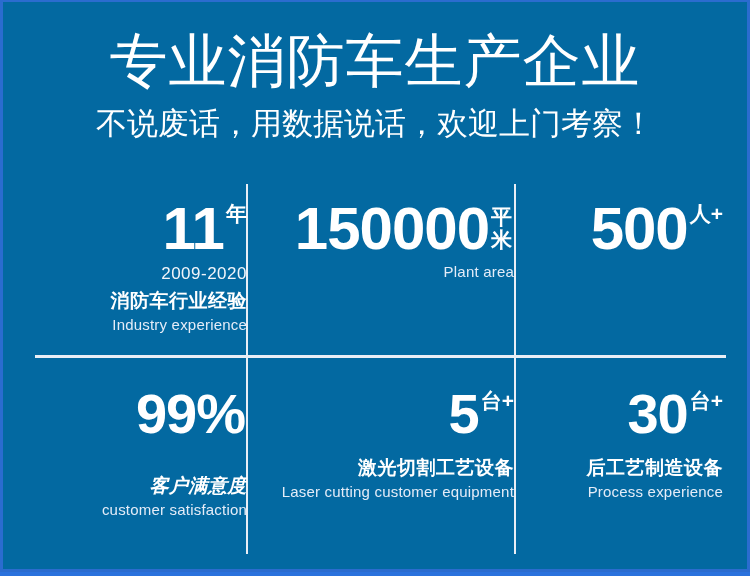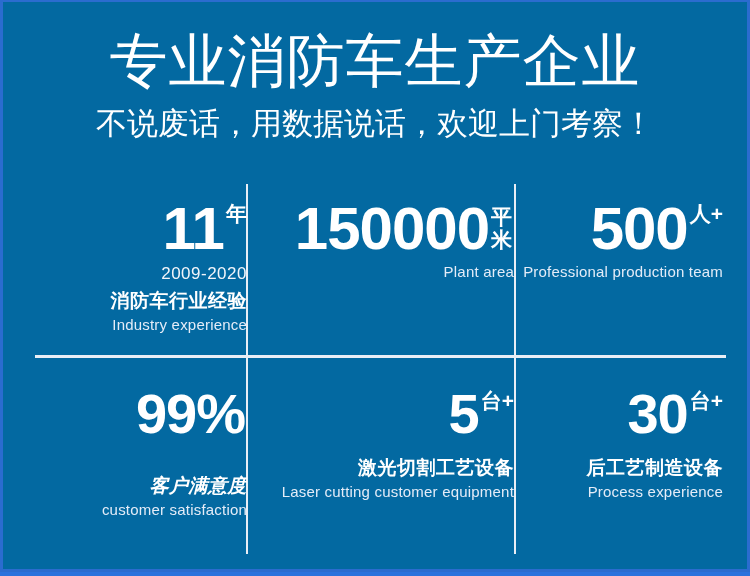--- a/index.html
+++ b/index.html
@@ -197,21 +197,20 @@
 米</span>
       </div>
       <div class="stat-en">Plant area</div>
     </div>
 
     <div class="stat-cell row1" id="cell-team">
       <div class="stat-number-line">
         <span class="stat-number">500</span>
         <span class="stat-unit">人+</span>
       </div>
-      <div class="stat-en">Professional production team</div>
     </div>
 
     <div class="stat-cell row2" id="cell-satisfaction">
       <div class="stat-number-line">
         <span class="stat-number">99%</span>
         <span class="stat-unit"></span>
       </div>
       <div class="stat-cn">客户满意度</div>
       <div class="stat-en">customer satisfaction</div>
     </div>

